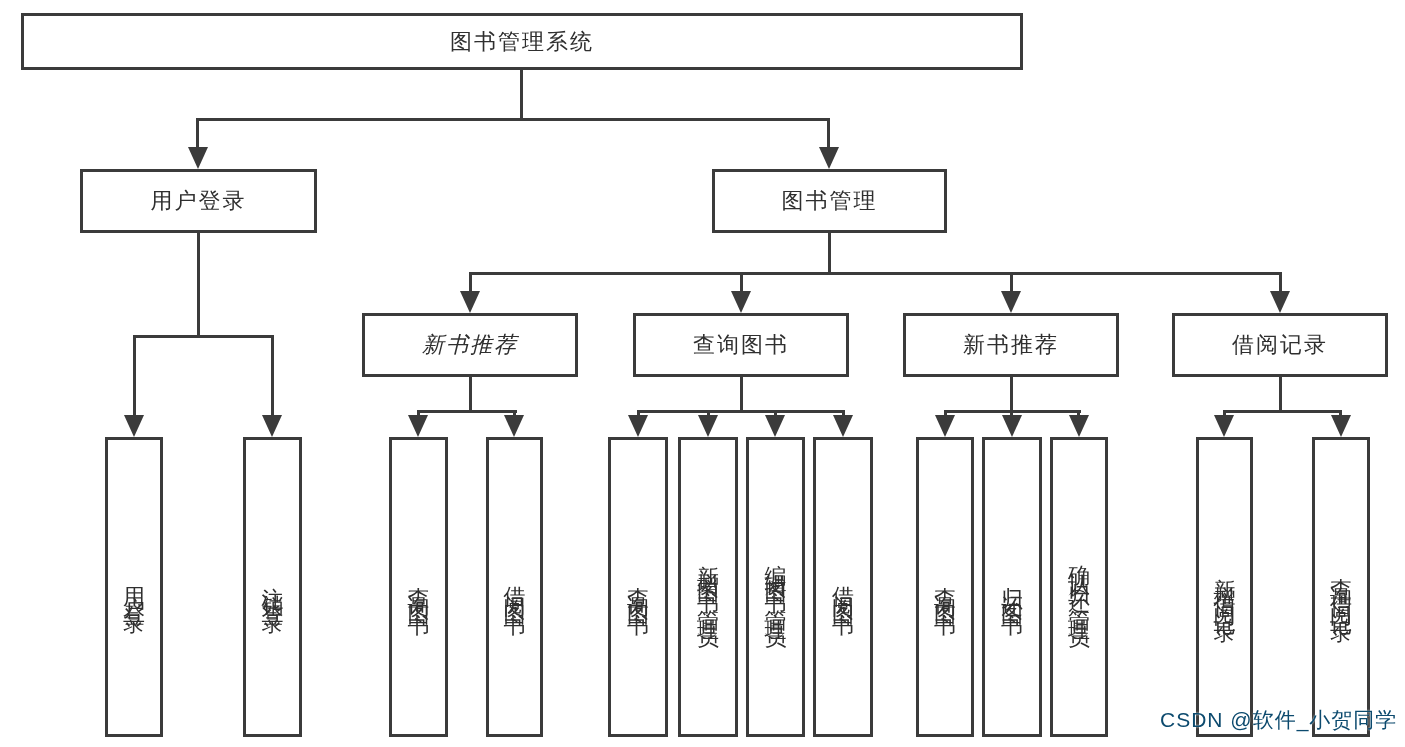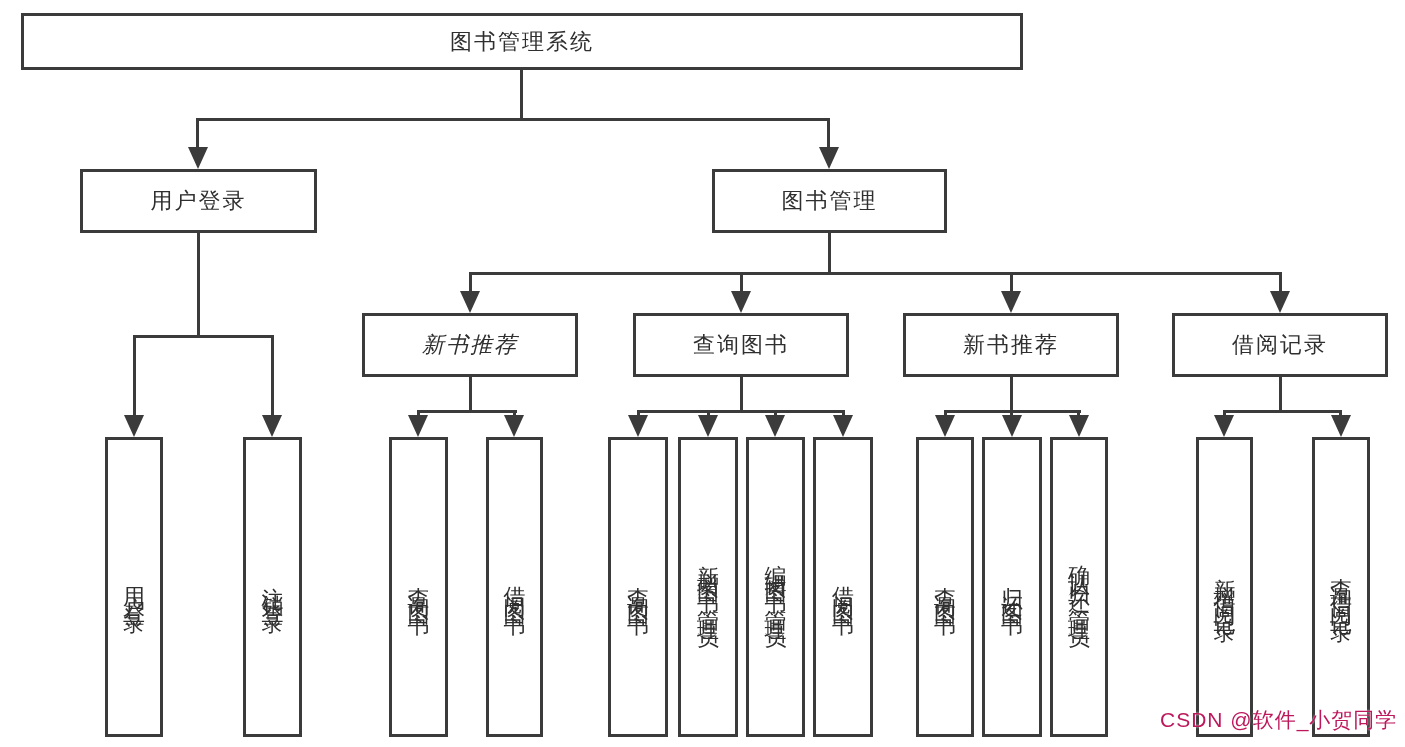--- a/index.html
+++ b/index.html
@@ -40,21 +40,21 @@
     width:0;height:0;
     border-left:10px solid transparent;
     border-right:10px solid transparent;
     border-top:22px solid #3b3b3b;
     z-index:1;
   }
   .watermark{
     position:absolute;
     left:1160px;top:706px;
     font-size:21px;
-    color:#be185d;
+    color:#0c4a6e;
     letter-spacing:1px;
     white-space:nowrap;
     z-index:6;
     text-shadow:0 0 2px #ffffff;
   }
 </style>
 </head>
 <body>
 
 <div id="stage">

